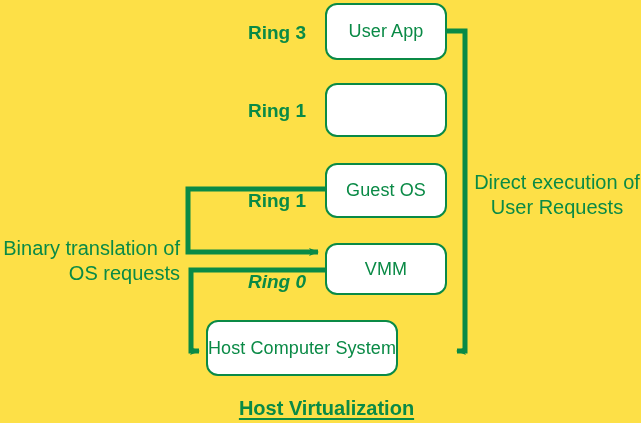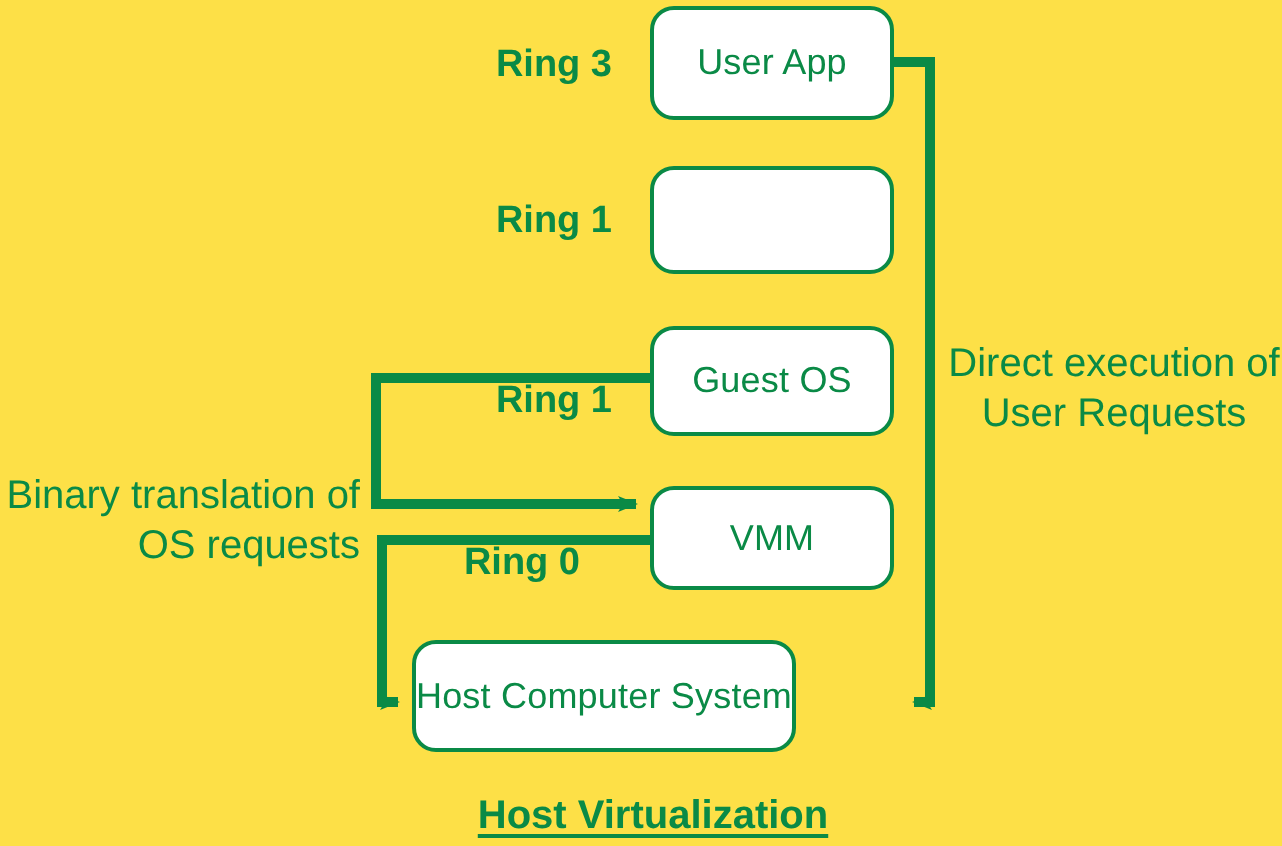--- a/index.html
+++ b/index.html
@@ -92,21 +92,21 @@
 
   <div class="ring-label" style="left:216px; top:22px; width:90px;">Ring 3</div>
   <div class="box" style="left:325px; top:3px; width:122px; height:57px;">User App</div>
 
   <div class="ring-label" style="left:216px; top:100px; width:90px;">Ring 1</div>
   <div class="box" style="left:325px; top:83px; width:122px; height:54px;"></div>
 
   <div class="ring-label" style="left:216px; top:190px; width:90px;">Ring 1</div>
   <div class="box" style="left:325px; top:163px; width:122px; height:55px;">Guest OS</div>
 
-  <div class="ring-label" style="left:200px; top:271px; width:90px;">Ring 0</div>
+  <div class="ring-label" style="left:216px; top:271px; width:90px;font-style:italic;">Ring 0</div>
   <div class="box" style="left:325px; top:243px; width:122px; height:52px;">VMM</div>
 
   <div class="box" style="left:206px; top:320px; width:192px; height:56px;">Host Computer System</div>
 
   <div class="annotation right-align" style="left:0px; top:236px; width:180px;">
     <div>Binary translation of</div>
     <div>OS requests</div>
   </div>
 
   <div class="annotation center-align" style="left:473px; top:170px; width:168px;">

